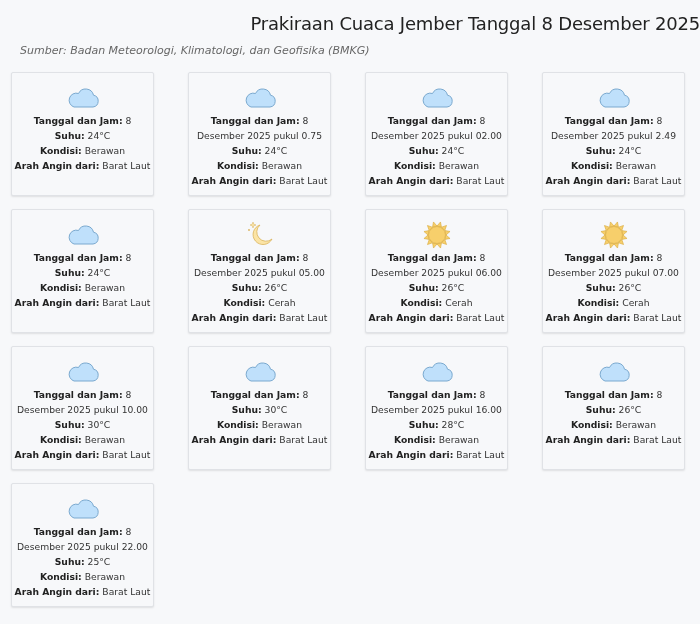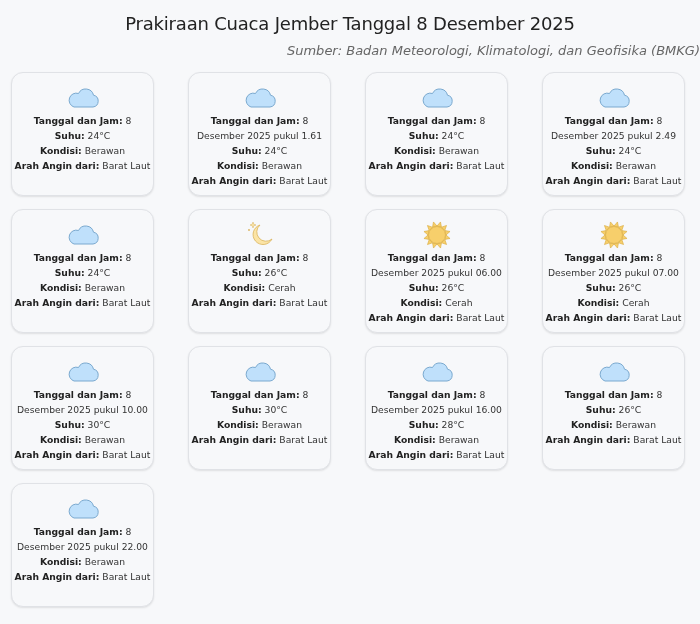--- a/index.html
+++ b/index.html
@@ -3,39 +3,39 @@
 <meta charset="utf-8">
 <style>
   html, body { margin:0; padding:0; }
   body {
     width:700px; height:624px; overflow:hidden;
     background:#f7f8fa;
     font-family:"DejaVu Sans", sans-serif;
     color:#222;
   }
   .title {
-    text-align:center; font-size:18px; font-weight:normal;
+    text-align:right; font-size:18px; font-weight:normal;
     margin:0; padding-top:11px; height:26px; line-height:26px;
     color:#222; letter-spacing:-0.2px;
   }
   .source {
-    text-align:right; font-size:13px; font-style:italic; color:#666;
-    margin-top:8px; height:12px; line-height:12px;
+    text-align:left; font-size:11px; font-style:italic; color:#666;
+    margin-top:8px; height:12px; line-height:12px;margin-left:20px;
   }
   .grid {
     position:absolute; top:72px; left:11px;
     display:grid;
     grid-template-columns: repeat(4, 145px);
     column-gap:32px; row-gap:13px;
   }
   .card {
     width:143px; height:124px;
     background:#f7f8fa;
     border:1px solid #e0e2e6;
-    border-radius:12px;
+    border-radius:2px;
     box-shadow:0 1px 2px rgba(0,0,0,0.10);
     text-align:center;
     font-size:9.2px; line-height:15px; color:#333;
     box-sizing:border-box;
     padding-top:14px;
   }
   .icon { height:26px; display:flex; align-items:flex-start; justify-content:center; }
   .icon svg { display:block; }
   .lbl { font-weight:bold; color:#222; }
 </style>
@@ -72,44 +72,45 @@
     <div class="card">
     <div class="icon">
         <svg width="34" height="22" viewBox="0 0 34 22">
           <path d="M8 20 H27 A6 6 0 0 0 27.5 8.2 A8 8 0 0 0 12.5 6.5 A6 6 0 0 0 8 20 Z" fill="#bfe0fb" stroke="#7aa9cf" stroke-width="1"></path>
         </svg>
       </div>
     <div class="line">
       <span class="lbl">Tanggal dan Jam:</span>
       <span>8</span>
     </div>
-    <div class="line">Desember 2025 pukul 1.61</div>
-    <div class="line">
-      <span class="lbl">Suhu:</span>
-      <span>24°C</span>
-    </div>
-    <div class="line">
-      <span class="lbl">Kondisi:</span>
-      <span>Berawan</span>
-    </div>
-    <div class="line">
-      <span class="lbl">Arah Angin dari:</span>
-      <span>Barat Laut</span>
-    </div>
-  </div>
-    <div class="card">
-    <div class="icon">
-        <svg width="34" height="22" viewBox="0 0 34 22">
-          <path d="M8 20 H27 A6 6 0 0 0 27.5 8.2 A8 8 0 0 0 12.5 6.5 A6 6 0 0 0 8 20 Z" fill="#bfe0fb" stroke="#7aa9cf" stroke-width="1"></path>
-        </svg>
-      </div>
-    <div class="line">
-      <span class="lbl">Tanggal dan Jam:</span>
-      <span>8</span>
-    </div>
+    <div class="line">Desember 2025 pukul 0.75</div>
+    <div class="line">
+      <span class="lbl">Suhu:</span>
+      <span>24°C</span>
+    </div>
+    <div class="line">
+      <span class="lbl">Kondisi:</span>
+      <span>Berawan</span>
+    </div>
+    <div class="line">
+      <span class="lbl">Arah Angin dari:</span>
+      <span>Barat Laut</span>
+    </div>
+  </div>
+    <div class="card">
+    <div class="icon">
+        <svg width="34" height="22" viewBox="0 0 34 22">
+          <path d="M8 20 H27 A6 6 0 0 0 27.5 8.2 A8 8 0 0 0 12.5 6.5 A6 6 0 0 0 8 20 Z" fill="#bfe0fb" stroke="#7aa9cf" stroke-width="1"></path>
+        </svg>
+      </div>
+    <div class="line">
+      <span class="lbl">Tanggal dan Jam:</span>
+      <span>8</span>
+    </div>
+    <div class="line">Desember 2025 pukul 02.00</div>
     <div class="line">
       <span class="lbl">Suhu:</span>
       <span>24°C</span>
     </div>
     <div class="line">
       <span class="lbl">Kondisi:</span>
       <span>Berawan</span>
     </div>
     <div class="line">
       <span class="lbl">Arah Angin dari:</span>
@@ -168,20 +169,21 @@
         <svg width="30" height="28" viewBox="0 0 30 28" style="margin-top:-4px">
           <path d="M15 5 A10 10 0 1 0 27 19 A8 8 0 1 1 15 5 Z" fill="#fbe4a6" stroke="#d9b25a" stroke-width="0.8"></path>
           <path d="M8 2 L8.8 4.2 L11 5 L8.8 5.8 L8 8 L7.2 5.8 L5 5 L7.2 4.2 Z" fill="#fbe4a6" stroke="#d9b25a" stroke-width="0.5"></path>
           <circle cx="4" cy="10" r="0.9" fill="#d9b25a"></circle>
         </svg>
       </div>
     <div class="line">
       <span class="lbl">Tanggal dan Jam:</span>
       <span>8</span>
     </div>
+    <div class="line">Desember 2025 pukul 05.00</div>
     <div class="line">
       <span class="lbl">Suhu:</span>
       <span>26°C</span>
     </div>
     <div class="line">
       <span class="lbl">Kondisi:</span>
       <span>Cerah</span>
     </div>
     <div class="line">
       <span class="lbl">Arah Angin dari:</span>
@@ -359,20 +361,24 @@
         <svg width="34" height="22" viewBox="0 0 34 22">
           <path d="M8 20 H27 A6 6 0 0 0 27.5 8.2 A8 8 0 0 0 12.5 6.5 A6 6 0 0 0 8 20 Z" fill="#bfe0fb" stroke="#7aa9cf" stroke-width="1"></path>
         </svg>
       </div>
     <div class="line">
       <span class="lbl">Tanggal dan Jam:</span>
       <span>8</span>
     </div>
     <div class="line">Desember 2025 pukul 22.00</div>
     <div class="line">
+      <span class="lbl">Suhu:</span>
+      <span>25°C</span>
+    </div>
+    <div class="line">
       <span class="lbl">Kondisi:</span>
       <span>Berawan</span>
     </div>
     <div class="line">
       <span class="lbl">Arah Angin dari:</span>
       <span>Barat Laut</span>
     </div>
   </div>
   </div>
 

